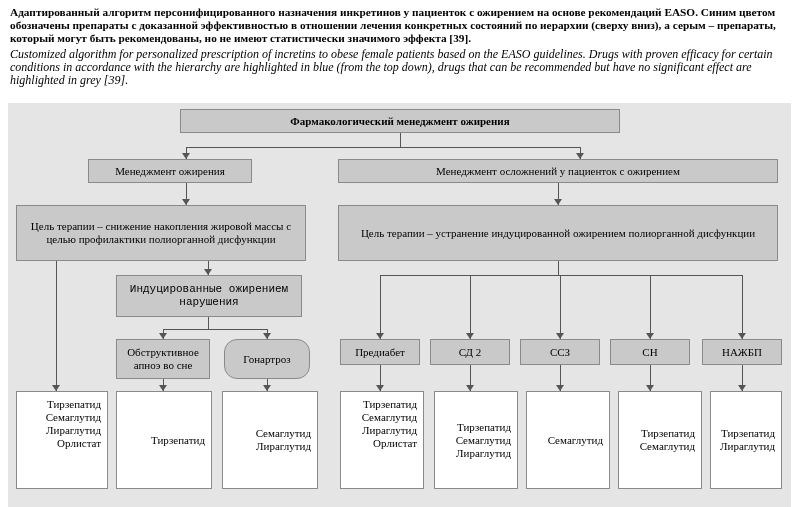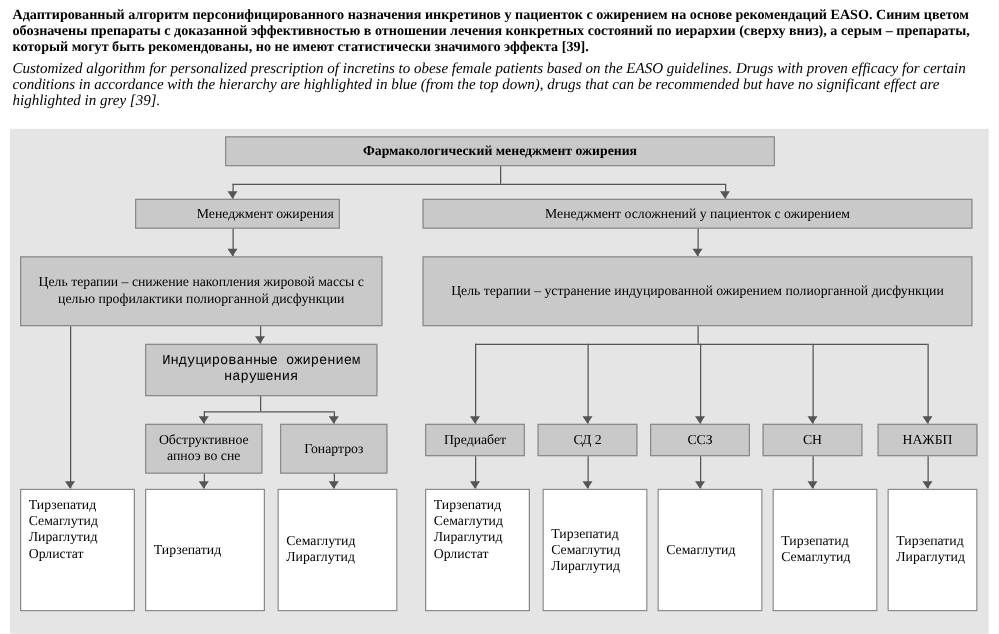--- a/index.html
+++ b/index.html
@@ -51,21 +51,21 @@
     line-height: 13px;
     padding: 2px 4px;
   }
   .node.bold {
     font-weight: bold;
   }
   .node.leaf {
     background: #ffffff;
     align-items: flex-start;
     justify-content: flex-start;
-    text-align: left;
+    text-align: right;
     padding: 6px 6px;
   }
   .node.leaf.center {
     align-items: center;
   }
   .node .txt {
     width: 100%;
     white-space: pre-line;
   }
   .vline {
@@ -101,21 +101,21 @@
     <span class="txt">Фармакологический менеджмент ожирения</span>
   </div>
 
   <div class="vline" style="left:392px; top:30px; height:14px;"></div>
   <div class="hline" style="left:178px; top:44px; width:394px;"></div>
   <div class="vline" style="left:178px; top:44px; height:12px;"></div>
   <div class="vline" style="left:572px; top:44px; height:12px;"></div>
   <div class="arrow" style="left:174px; top:50px;"></div>
   <div class="arrow" style="left:568px; top:50px;"></div>
 
-  <div class="node" style="left:100px; top:56px; width:164px; height:24px;text-align:right;">
+  <div class="node" style="left:80px; top:56px; width:164px; height:24px;">
     <span class="txt">Менеджмент ожирения</span>
   </div>
   <div class="node" style="left:330px; top:56px; width:440px; height:24px;">
     <span class="txt">Менеджмент осложнений у пациенток с ожирением</span>
   </div>
 
   <div class="vline" style="left:178px; top:80px; height:22px;"></div>
   <div class="arrow" style="left:174px; top:96px;"></div>
   <div class="vline" style="left:550px; top:80px; height:22px;"></div>
   <div class="arrow" style="left:546px; top:96px;"></div>
@@ -140,21 +140,21 @@
   <div class="vline" style="left:200px; top:214px; height:12px;"></div>
   <div class="hline" style="left:155px; top:226px; width:104px;"></div>
   <div class="vline" style="left:155px; top:226px; height:10px;"></div>
   <div class="vline" style="left:259px; top:226px; height:10px;"></div>
   <div class="arrow" style="left:151px; top:230px;"></div>
   <div class="arrow" style="left:255px; top:230px;"></div>
 
   <div class="node" style="left:108px; top:236px; width:94px; height:40px;">
     <span class="txt">Обструктивное апноэ во сне</span>
   </div>
-  <div class="node" style="left:216px; top:236px; width:86px; height:40px;">
+  <div class="node" style="left:216px; top:236px; width:86px; height:40px;border-radius:13px;">
     <span class="txt">Гонартроз</span>
   </div>
 
   <div class="vline" style="left:155px; top:276px; height:12px;"></div>
   <div class="arrow" style="left:151px; top:282px;"></div>
   <div class="vline" style="left:259px; top:276px; height:12px;"></div>
   <div class="arrow" style="left:255px; top:282px;"></div>
 
   <div class="vline" style="left:550px; top:158px; height:14px;"></div>
   <div class="hline" style="left:372px; top:172px; width:362px;"></div>

